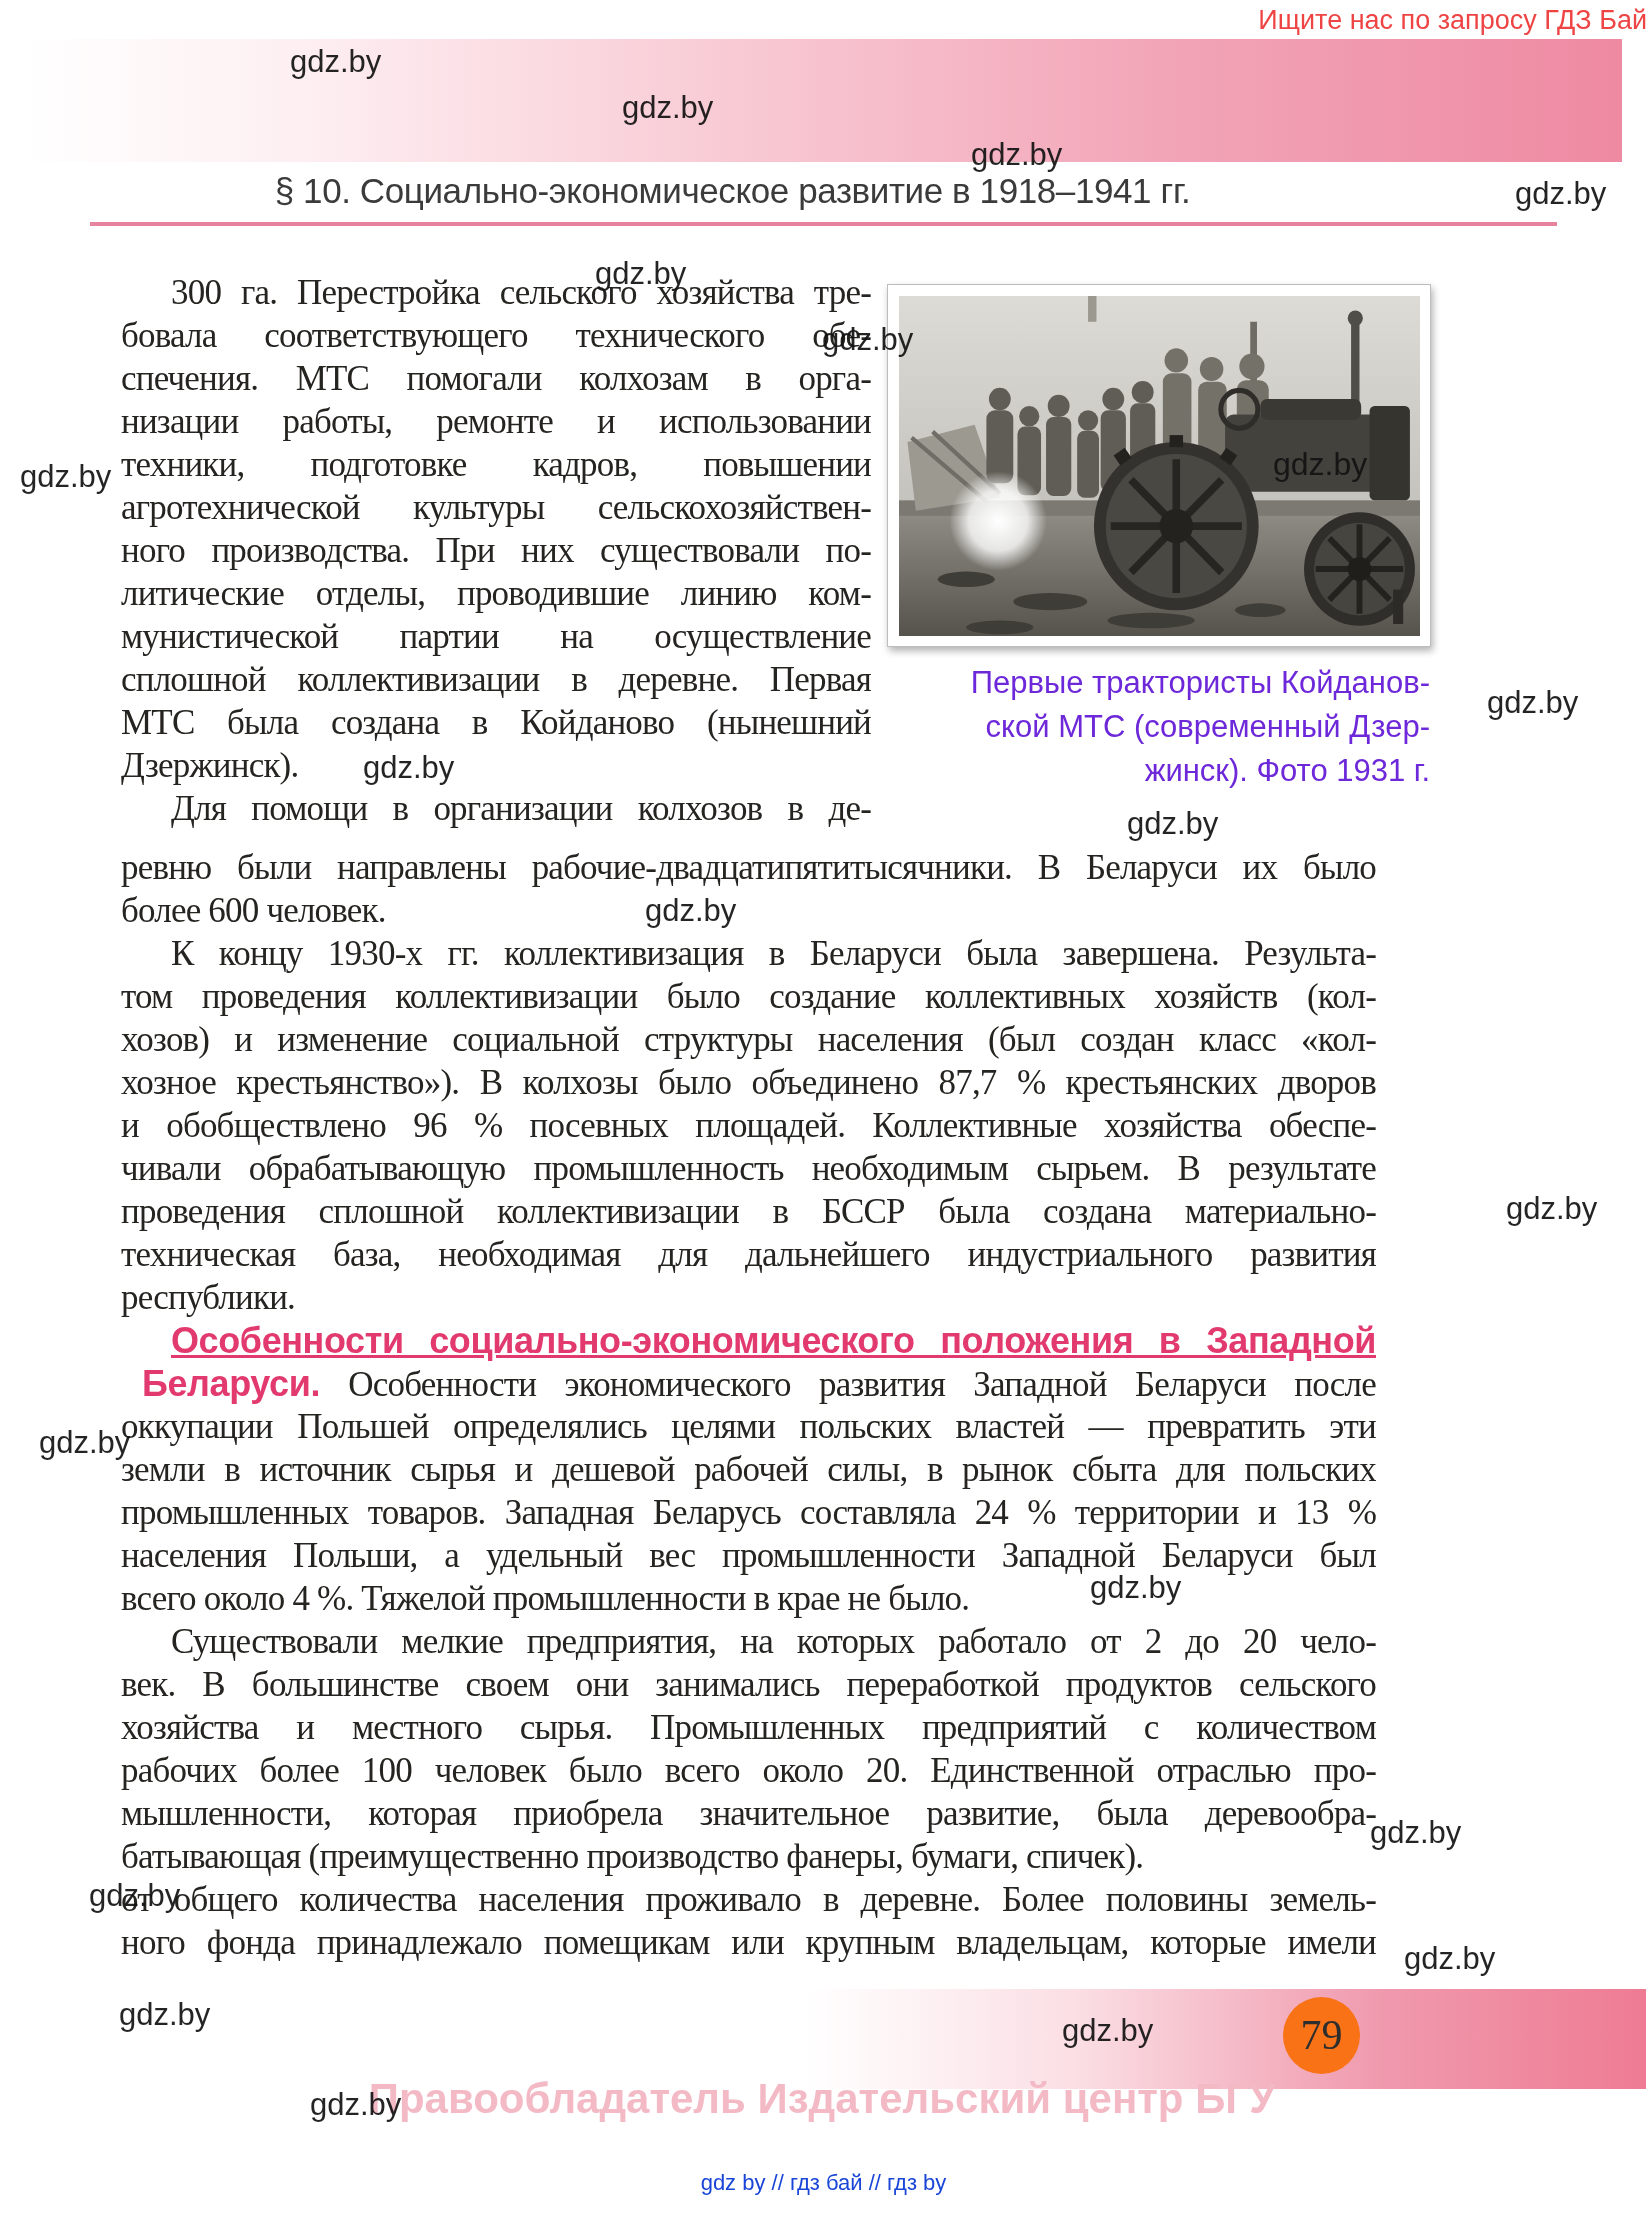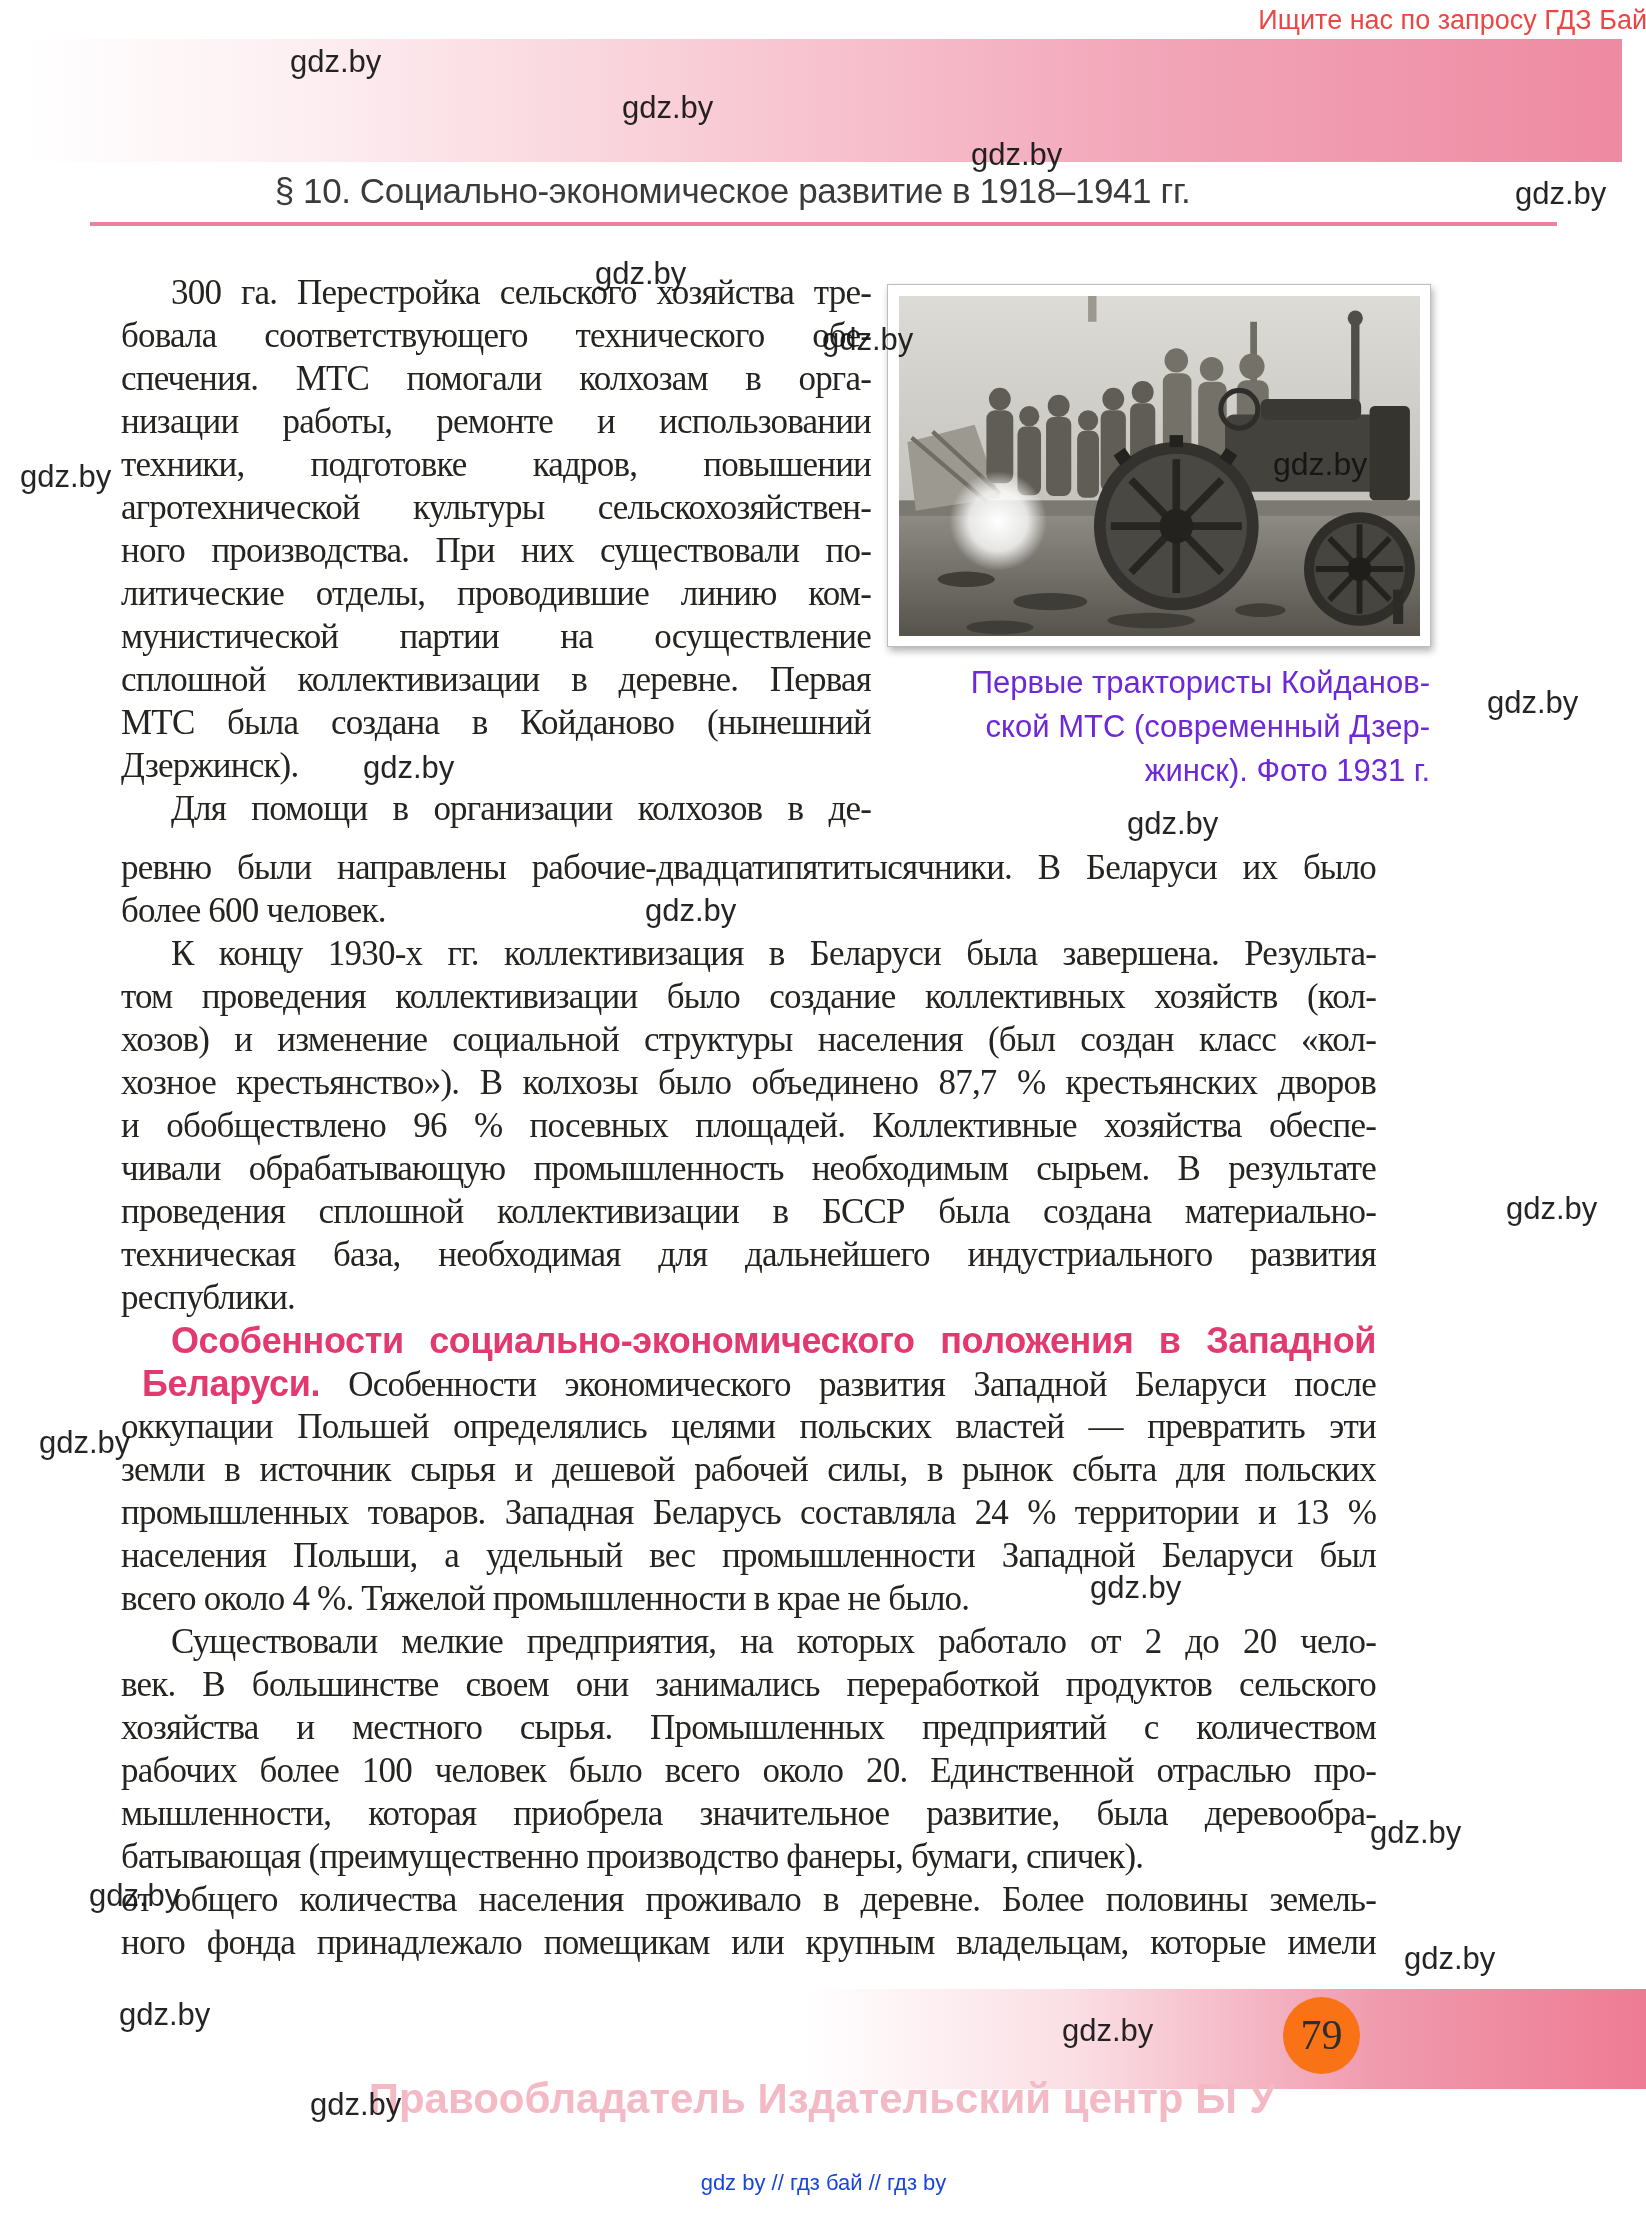--- a/index.html
+++ b/index.html
@@ -39,21 +39,21 @@
   .textflow{top:846px;left:121px;width:1255px;}
   .ln{
     height:43px;line-height:43px;font-size:35px;letter-spacing:-0.8px;
     overflow:hidden;white-space:normal;
   }
   .jl{text-align:justify;}
   .jl::after{content:"";display:inline-block;width:100%;height:0;}
   .ind{text-indent:50px;}
   .hln{
     font-family:"Liberation Sans","DejaVu Sans",sans-serif;
-    font-weight:bold;color:#e23a6e;font-size:36px;letter-spacing:-0.4px;
+    font-weight:bold;color:#e23a6e;font-size:36px;letter-spacing:-0.4px;text-decoration:underline;
   }
   .hbold{
     font-family:"Liberation Sans","DejaVu Sans",sans-serif;
     font-weight:bold;color:#e23a6e;font-size:36px;letter-spacing:-0.4px;margin-left:21px;
   }
   
   .photo-frame{
     top:284px;left:887px;width:521px;height:340px;
     background:#ffffff;padding:10.5px;border:0.8px solid #bdbdbd;
     box-shadow:2.4px 4px 7.3px rgba(0,0,0,.30);z-index:5;

